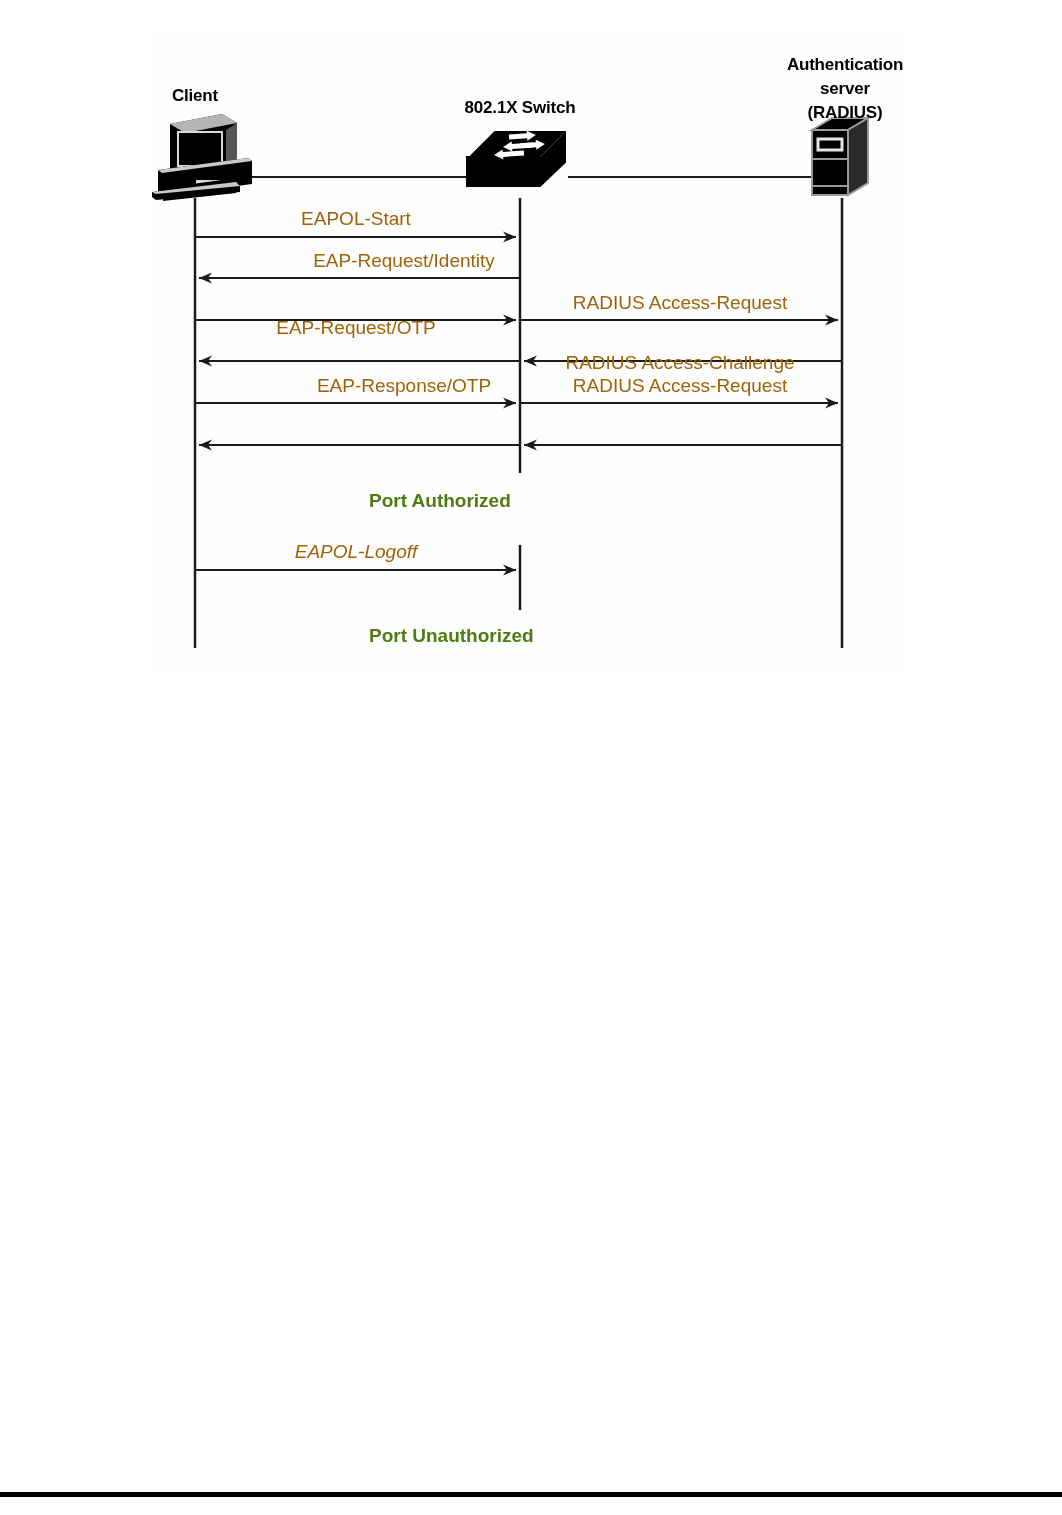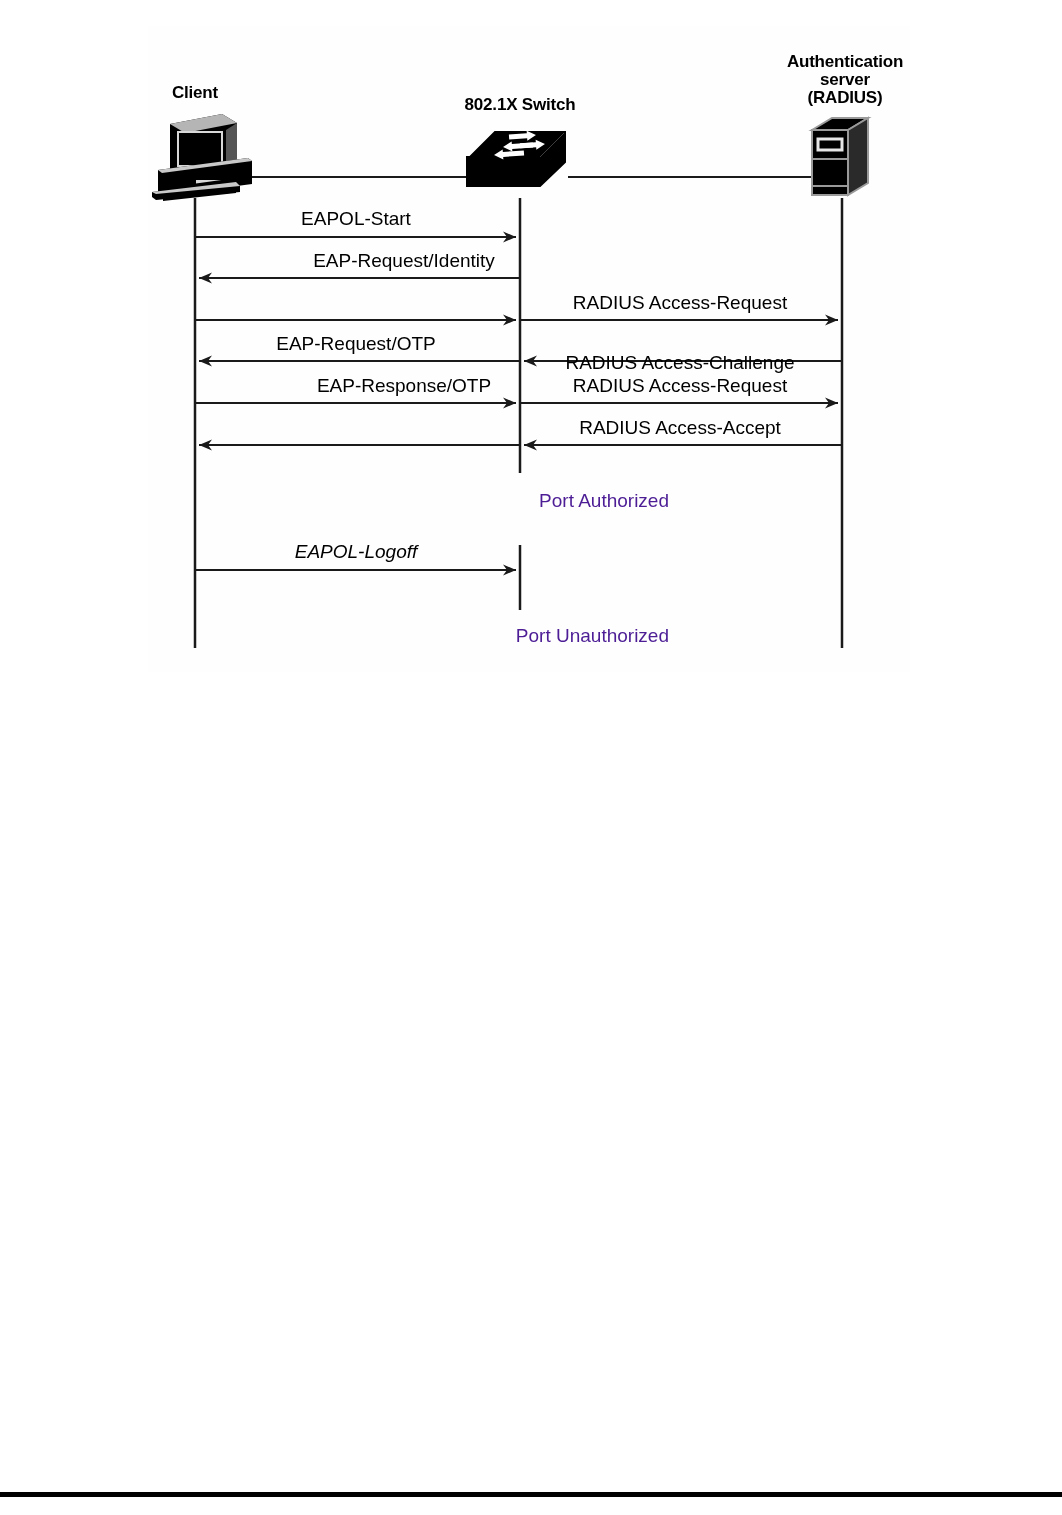--- a/index.html
+++ b/index.html
@@ -51,46 +51,46 @@
     height: 5px;
     background: #000000;
   }
 
   
   .node-title {
     position: absolute;
     font-family: "Liberation Sans", sans-serif;
     font-weight: bold;
     font-size: 17px;
-    line-height: 18px;
+    line-height: 24px;
     color: #000000;
     text-align: center;
     white-space: pre-line;
     letter-spacing: -0.2px;
   }
 
   .msg-label {
     position: absolute;
     font-family: "Liberation Sans", sans-serif;
     font-weight: normal;
     font-size: 19px;
     line-height: 22px;
-    color: #000000;
+    color: #a16207;
     text-align: center;
     white-space: nowrap;
   }
 
   .state-label {
     position: absolute;
     font-family: "Liberation Sans", sans-serif;
-    font-weight: normal;
+    font-weight: bold;
     font-size: 19px;
     line-height: 22px;
-    color: #4c1d95;
-    text-align: right;
+    color: #4d7c0f;
+    text-align: left;
     white-space: nowrap;
   }
 </style>
 </head>
 <body>
 
 <div id="page">
 
   <div id="figure-panel"></div>
 
@@ -199,30 +199,29 @@
 server
 (RADIUS)</div>
 
   <div class="msg-label" style="left:196px; top:208px; width:320px;">EAPOL-Start</div>
 
   <div class="msg-label" style="left:196px; top:250px; width:320px;margin-left:48px;">EAP-Request/Identity</div>
 
 
   <div class="msg-label" style="left:521px; top:292px; width:318px;">RADIUS Access-Request</div>
 
-  <div class="msg-label" style="left:196px; top:333px; width:320px;">EAP-Request/OTP</div>
+  <div class="msg-label" style="left:196px; top:317px; width:320px;">EAP-Request/OTP</div>
 
   <div class="msg-label" style="left:521px; top:333px; width:318px;margin-top:19px;">RADIUS Access-Challenge</div>
 
   <div class="msg-label" style="left:196px; top:375px; width:320px;padding-left:48px;">EAP-Response/OTP</div>
 
   <div class="msg-label" style="left:521px; top:375px; width:318px;">RADIUS Access-Request</div>
 
 
-  <div class="msg-label" style="left:521px; top:417px; width:318px;">RADIUS Access-Accept</div>
 
   <div class="msg-label" style="left:196px; top:541px; width:320px;font-style:italic;">EAPOL-Logoff</div>
 
   <div class="state-label" style="left:369px; top:490px; width:300px;">Port Authorized</div>
 
   <div class="state-label" style="left:369px; top:625px; width:300px;">Port Unauthorized</div>
 
   <div id="page-bottom-rule"></div>
 
 </div>

